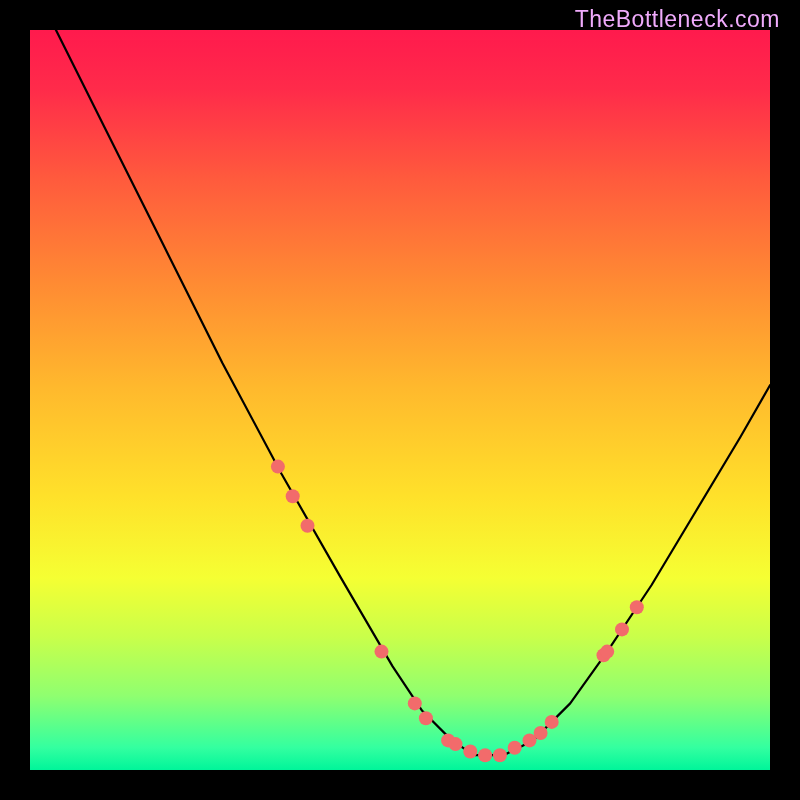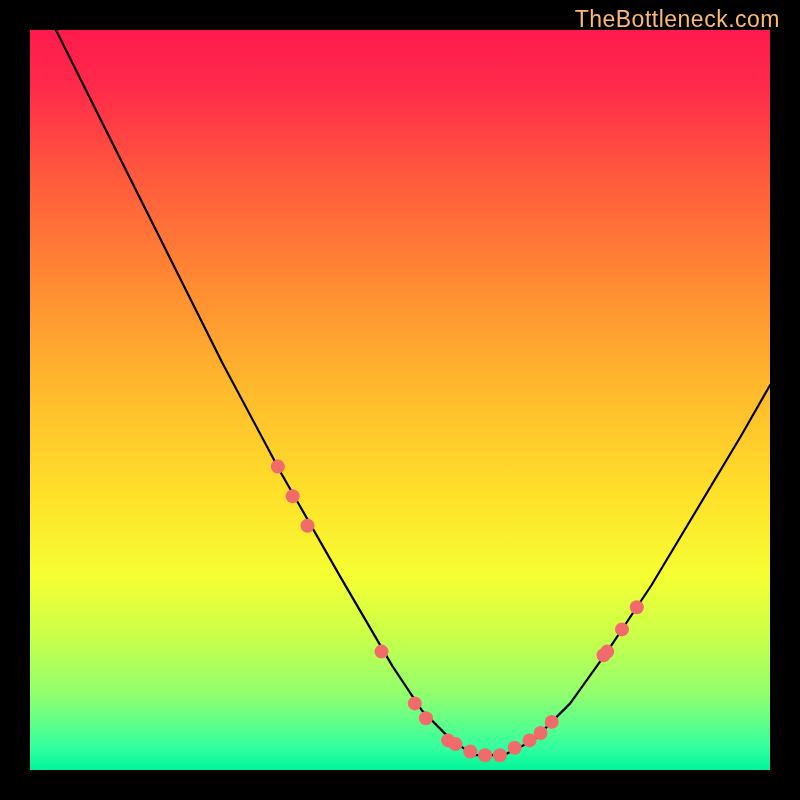--- a/index.html
+++ b/index.html
@@ -37,21 +37,21 @@
       #c9ff4a 82%,
       #8fff70 90%,
       #33ffa0 97%,
       #00f59a 100%
     );
   }
   .watermark {
     position: absolute;
     top: 6px;
     right: 20px;
-    color: #fdba74;
+    color: #f0abfc;
     font-size: 23px;
     letter-spacing: 0.5px;
     user-select: none;
   }
   svg.curve {
     position: absolute;
     top: 0;
     left: 0;
     width: 740px;
     height: 740px;

